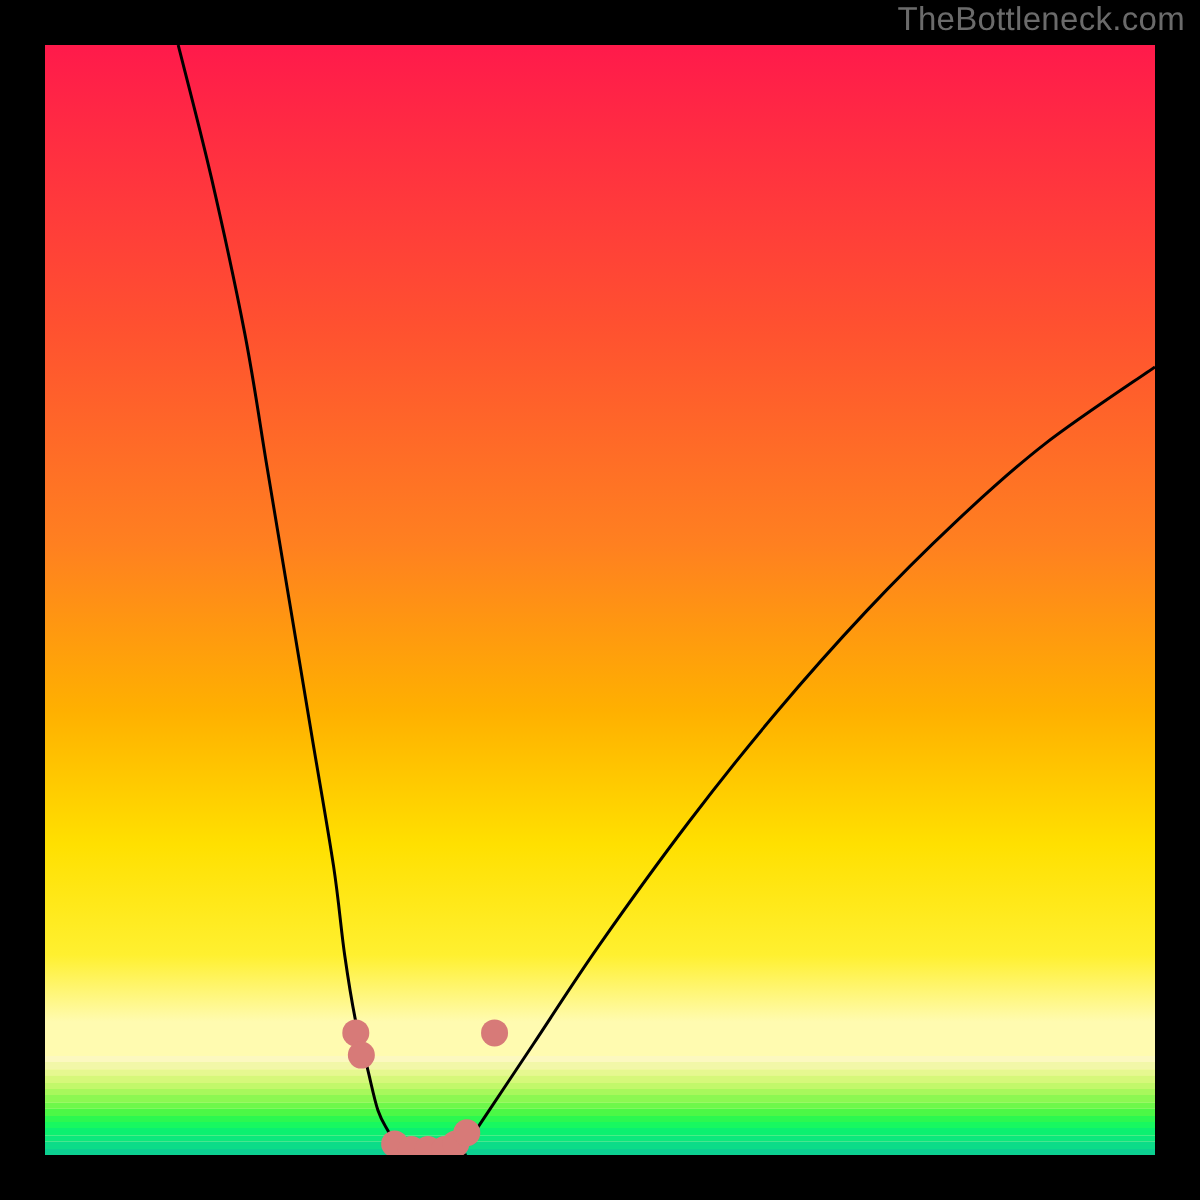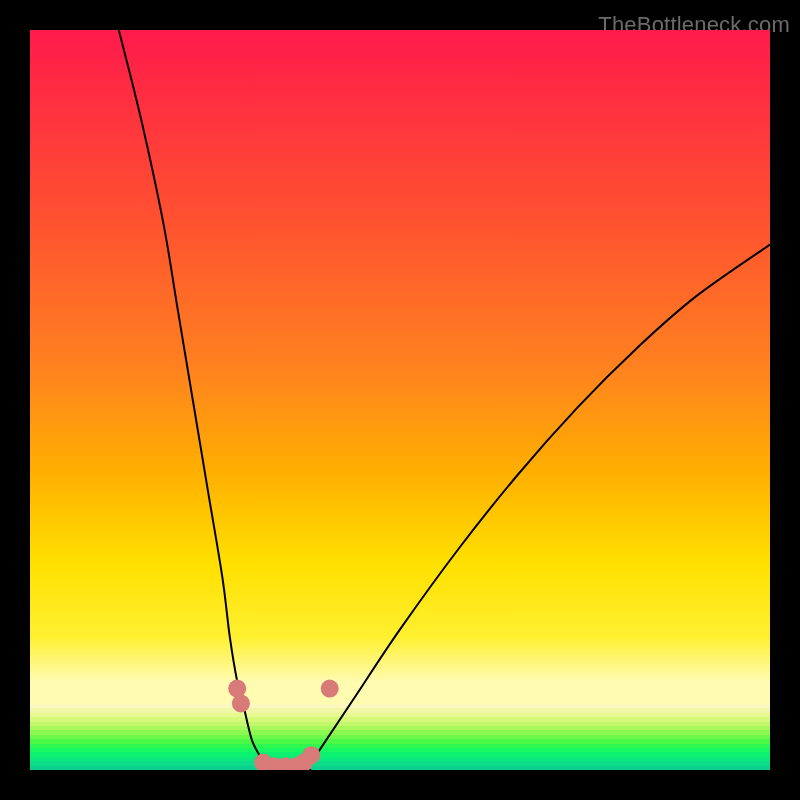--- a/index.html
+++ b/index.html
@@ -46,21 +46,21 @@
     bottom: 0;
     height: 66px; 
     display: flex;
     flex-direction: column;
   }
   .green-bands div {
     flex: 1 1 auto;
   }
   .watermark {
     position: absolute;
-    top: 12px;
+    top: 0;
     right: 10px;
     color: #6b6b6b;
     font-size: 22px;
     font-weight: 500;
     letter-spacing: 0.2px;
     user-select: none;
   }
   svg.curve {
     position: absolute;
     top: 0;

